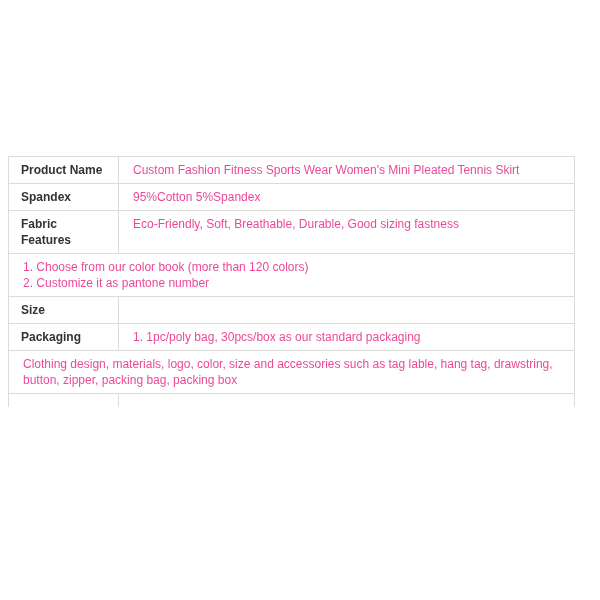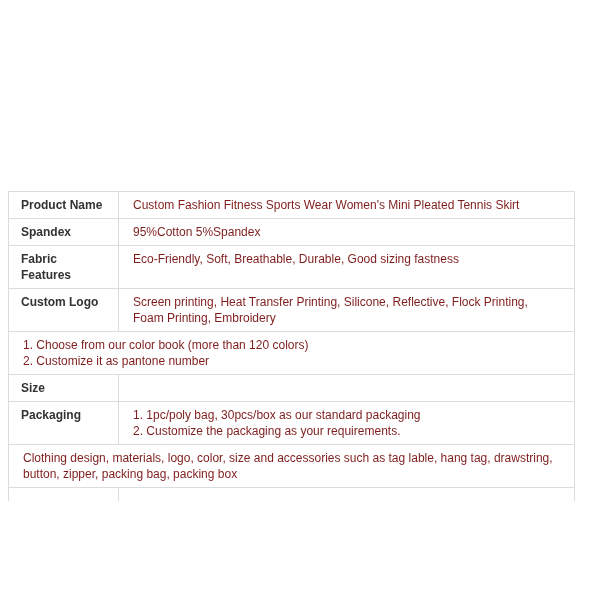--- a/index.html
+++ b/index.html
@@ -7,21 +7,20 @@
     padding: 0;
     background: #ffffff;
   }
   .page {
     position: relative;
     width: 600px;
     height: 482px;
     background: #ffffff;
     overflow: hidden;
     font-family: "Liberation Sans", sans-serif;
-    margin-top: 35px;
   }
   .spec-table {
     position: absolute;
     left: 8px;
     top: 156px;
     width: 567px;
     border-top: 1px solid #dcdcdc;
     font-size: 12px;
     line-height: 16px;
     box-sizing: border-box;
@@ -41,21 +40,21 @@
     padding: 5px 8px 5px 12px;
     font-weight: bold;
     color: #333333;
     border-right: 1px solid #dcdcdc;
     flex-shrink: 0;
   }
   .td {
     flex: 1;
     box-sizing: border-box;
     padding: 5px 14px;
-    color: #7f1d1d;
+    color: #ec4899;
   }
   .ln {
     min-height: 16px;
   }
   .tr.partial {
     height: 13px;
     border-bottom: none;
   }
   .tr.partial .th,
   .tr.partial .td {
@@ -82,43 +81,36 @@
       </div>
     </div>
 
     <div class="tr">
       <div class="th">Fabric Features</div>
       <div class="td">
         <div class="ln">Eco-Friendly, Soft, Breathable, Durable, Good sizing fastness</div>
       </div>
     </div>
 
-    <div class="tr">
-      <div class="th">Custom Logo</div>
-      <div class="td">
-        <div class="ln">Screen printing, Heat Transfer Printing, Silicone, Reflective, Flock Printing, Foam Printing, Embroidery</div>
-      </div>
-    </div>
 
     <div class="tr">
       <div class="td">
         <div class="ln">1. Choose from our color book (more than 120 colors)</div>
         <div class="ln">2. Customize it as pantone number</div>
       </div>
     </div>
 
     <div class="tr">
       <div class="th">Size</div>
     </div>
 
     <div class="tr">
       <div class="th">Packaging</div>
       <div class="td">
         <div class="ln">1. 1pc/poly bag, 30pcs/box as our standard packaging</div>
-        <div class="ln">2. Customize the packaging as your requirements.</div>
       </div>
     </div>
 
     <div class="tr">
       <div class="td">
         <div class="ln">Clothing design, materials, logo, color, size and accessories such as tag lable, hang tag, drawstring, button, zipper, packing bag, packing box</div>
       </div>
     </div>
 
     <div class="tr partial">

